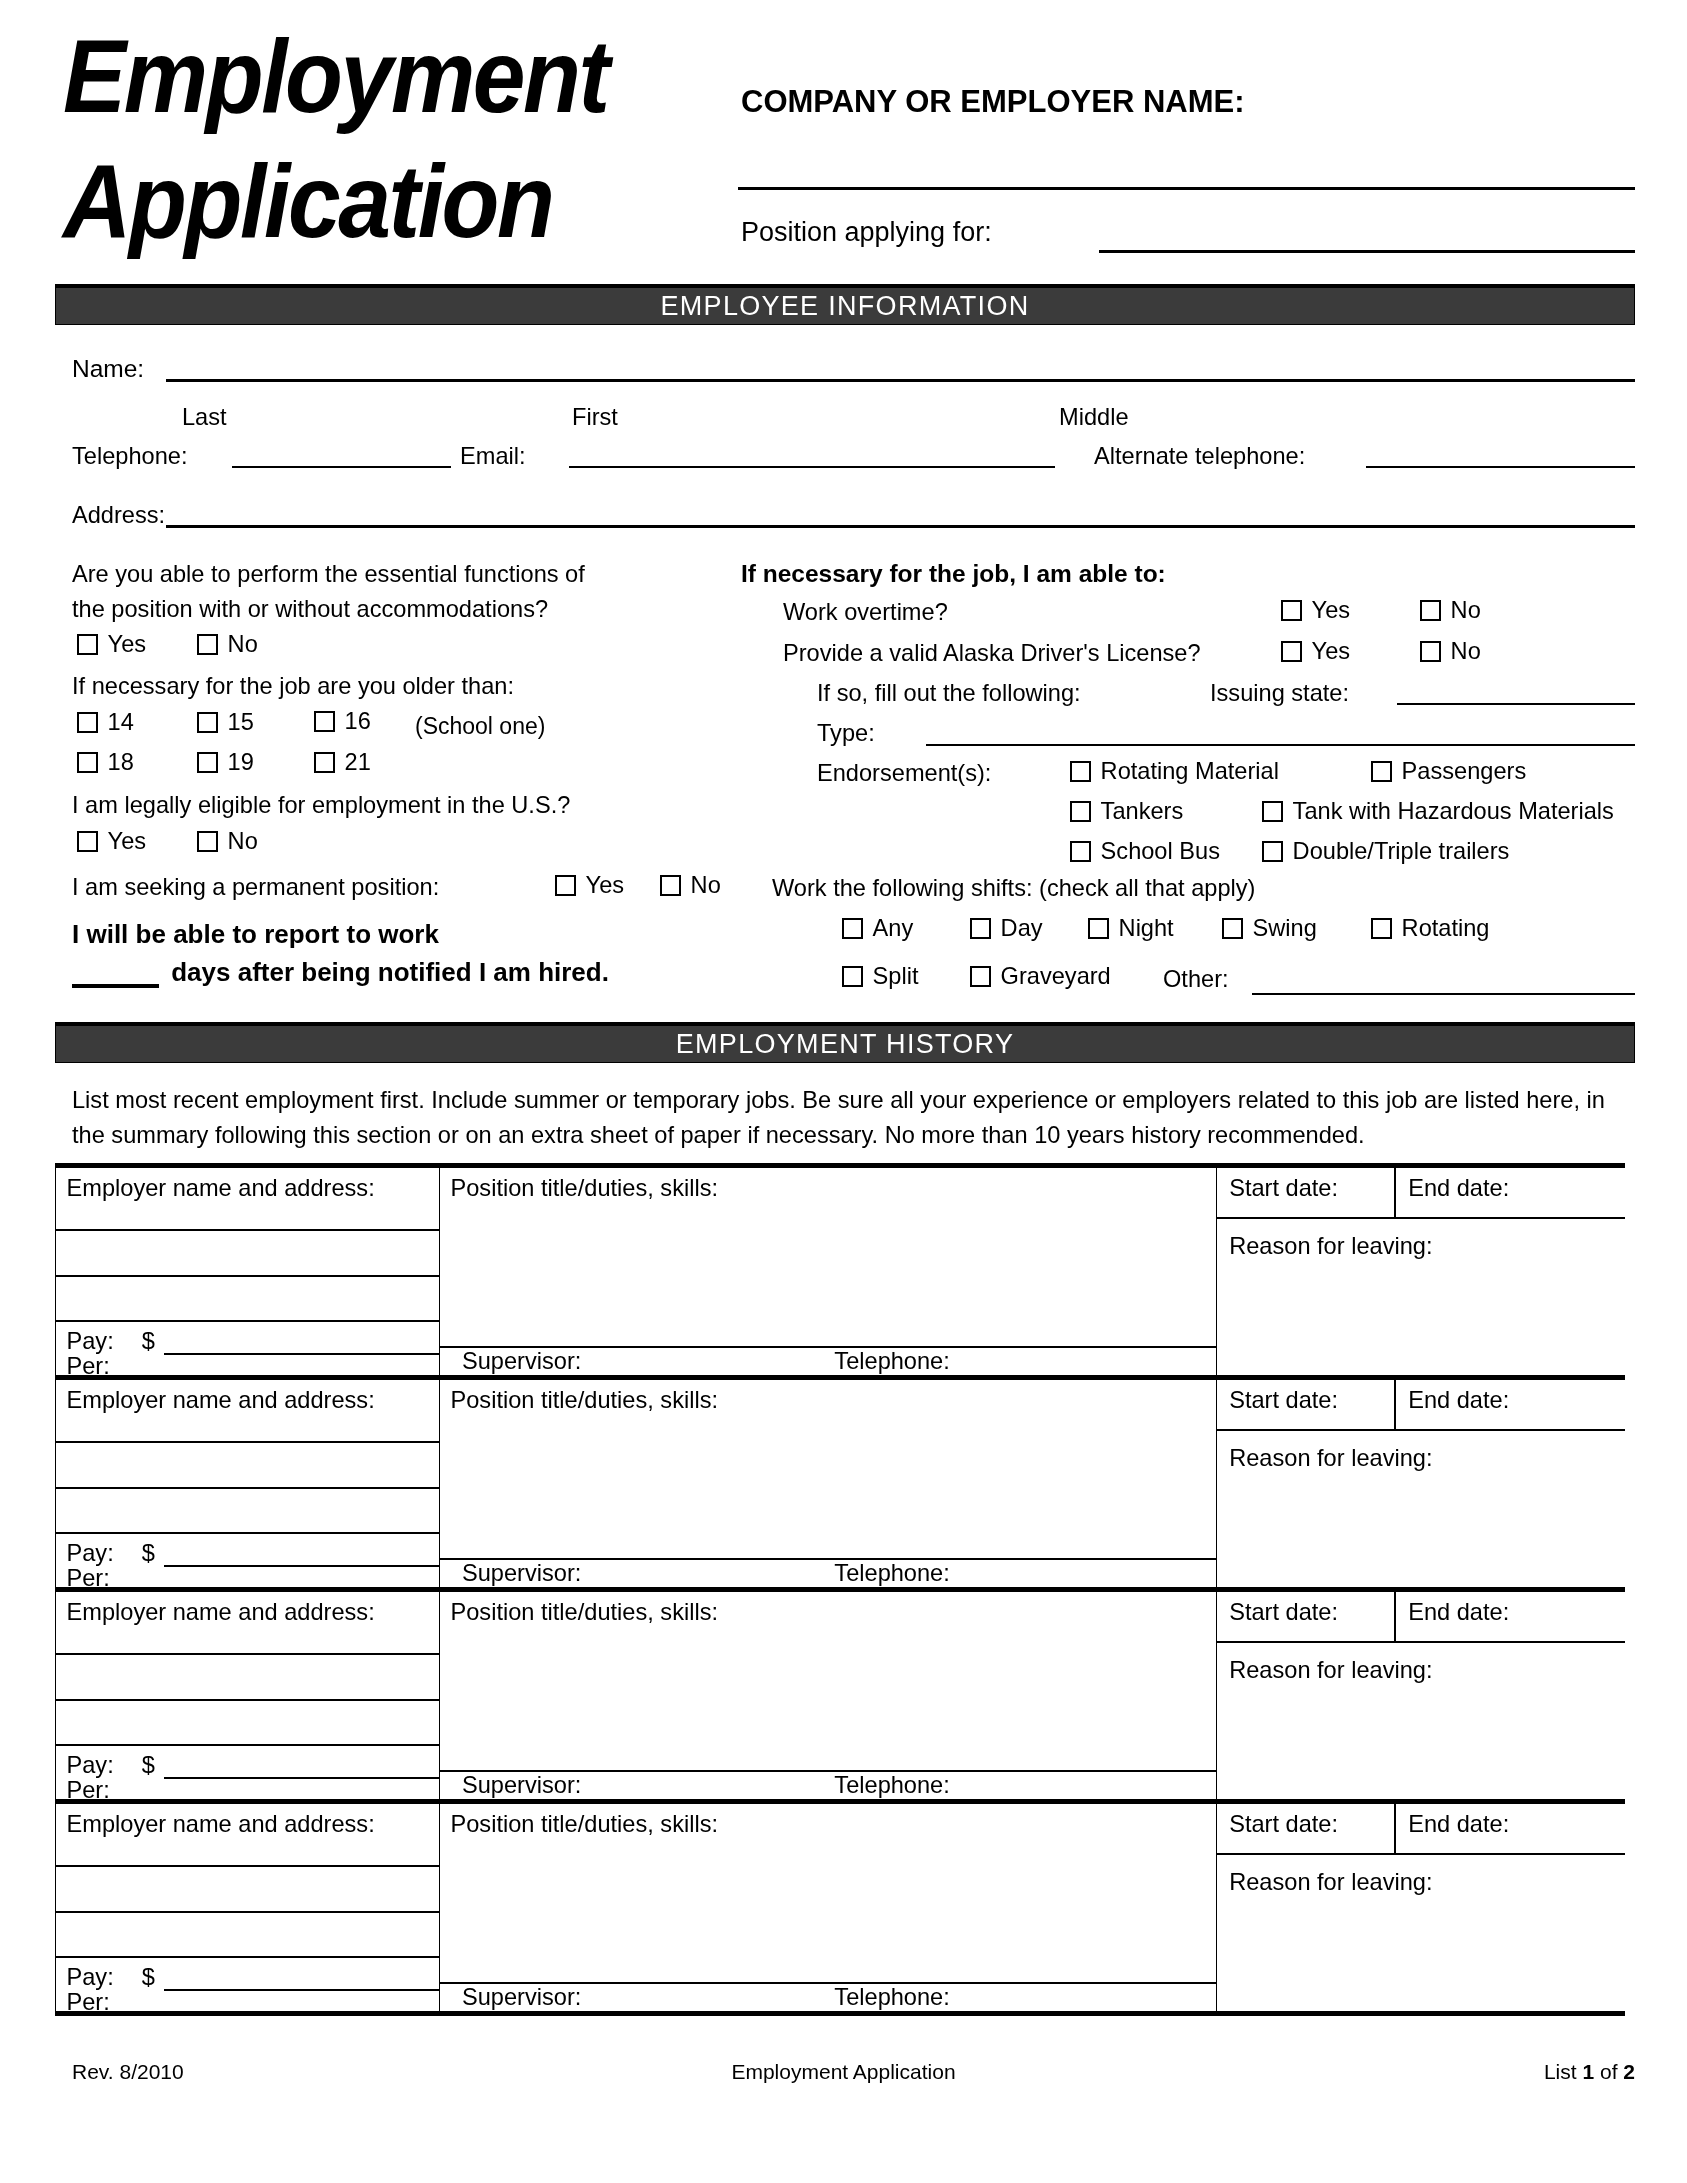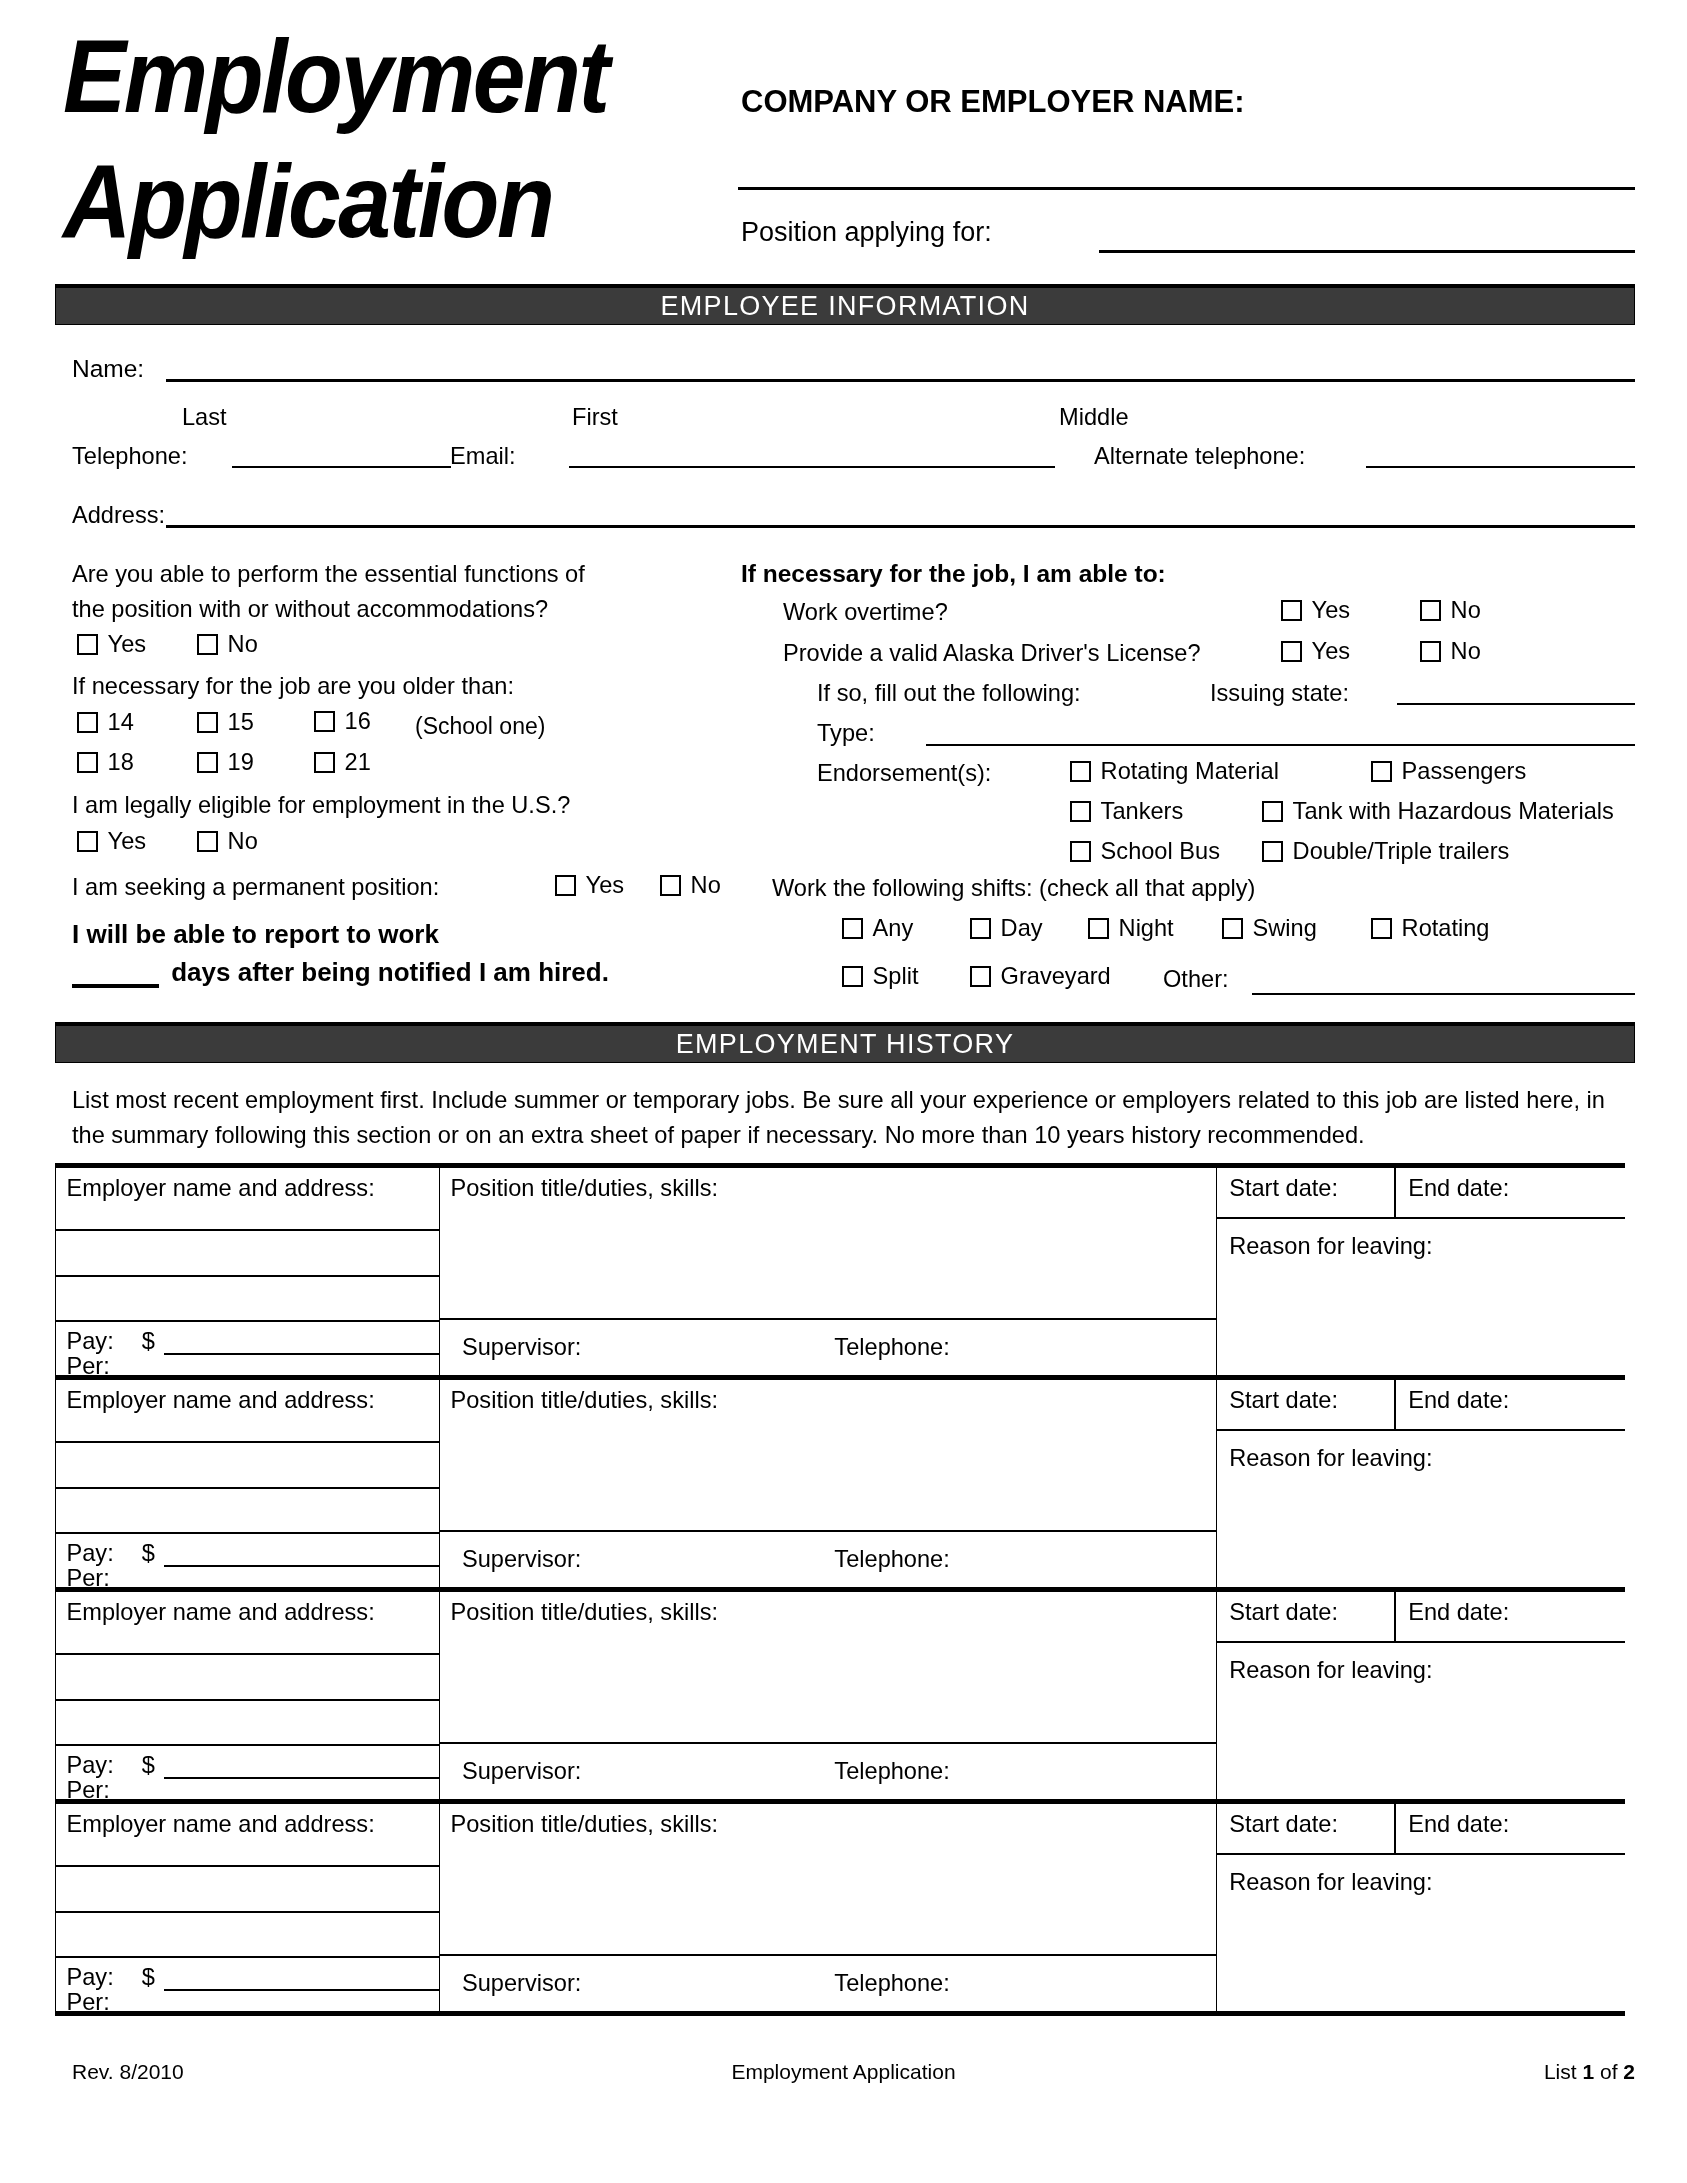--- a/index.html
+++ b/index.html
@@ -33,21 +33,21 @@
   .eh-block { display:flex; height:212px; border-bottom:5.2px solid #000; border-left:1.7px solid #000; background:#fff; }
   .eh-left  { width:384px; border-right:1.7px solid #000; position:relative; }
   .eh-mid   { width:777px; border-right:1.7px solid #000; position:relative; }
   .eh-right { flex:1; display:flex; flex-direction:column; }
   .eh-label { position:absolute; top:7px; left:10.5px; font-size:23.6px; white-space:nowrap; }
   .wline { position:absolute; left:0; right:0; border-bottom:2.6px solid #000; }
   .eh-pay { position:absolute; top:159px; left:10.5px; right:0; display:flex; align-items:flex-end; font-size:23.6px; }
   .eh-dollar { margin-left:28px; }
   .payline { flex:1; border-bottom:2.6px solid #000; margin-left:8.7px; height:28px; }
   .eh-per { position:absolute; top:185px; left:10.5px; font-size:23.6px; }
-  .eh-suprow { position:absolute; bottom:0; left:0; right:0; height:57px; border-top:2.6px solid #000; display:flex; align-items:center; font-size:23.6px; }
+  .eh-suprow { position:absolute; bottom:0; left:0; right:0; height:29px; border-top:2.6px solid #000; display:flex; align-items:center; font-size:23.6px; }
   .eh-sup { margin-left:22px; }
   .eh-tel { margin-left:253px; }
   .eh-dates { display:flex; height:51px; border-bottom:2.6px solid #000; }
   .eh-start { width:179px; border-right:2.6px solid #000; padding:7px 0 0 12.2px; font-size:23.6px; white-space:nowrap; }
   .eh-end   { flex:1; padding:7px 0 0 12.2px; font-size:23.6px; white-space:nowrap; }
   .eh-reason { padding:14px 0 0 12.2px; font-size:23.6px; white-space:nowrap; }
 </style>
 </head>
 <body>
 
@@ -67,21 +67,21 @@
   </div>
 
   <div class="abs t27" style="left:72px; top:354px; font-size:24.5px">Name:</div>
   <div class="line" style="left:166px; top:353px; width:1469px; height:29px"></div>
   <div class="abs t27" style="left:182px;  top:402px">Last</div>
   <div class="abs t27" style="left:572px;  top:402px">First</div>
   <div class="abs t27" style="left:1059px; top:402px">Middle</div>
 
   <div class="abs t27" style="left:72px; top:441px">Telephone:</div>
   <div class="line line3" style="left:232px; top:441px; width:219px; height:27px"></div>
-  <div class="abs t27" style="left:450px; top:441px">Email:</div>
+  <div class="abs t27" style="left:460px; top:441px">Email:</div>
   <div class="line line3" style="left:569px; top:441px; width:486px; height:27px"></div>
   <div class="abs t27" style="left:1094px; top:441px">Alternate telephone:</div>
   <div class="line line3" style="left:1366px; top:441px; width:269px; height:27px"></div>
 
   <div class="abs t27" style="left:72px; top:500px">Address:</div>
   <div class="line" style="left:166px; top:500px; width:1469px; height:28px"></div>
 
   <div class="abs t27" style="left:72px; top:559px">Are you able to perform the essential functions of</div>
   <div class="abs t27" style="left:72px; top:594px">the position with or without accommodations?</div>
   <div class="opt" style="left:77px; top:631px">

